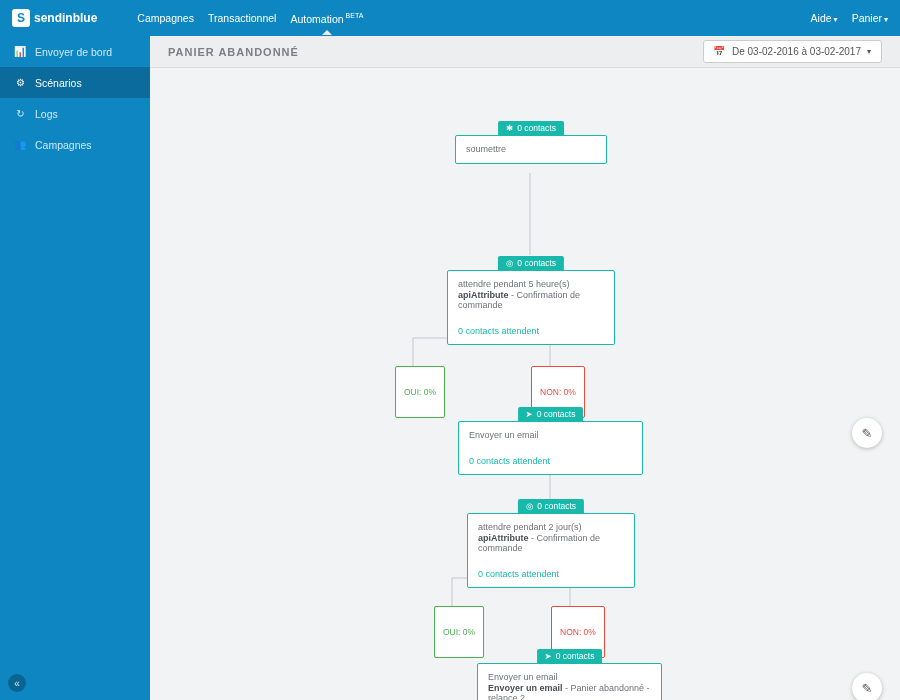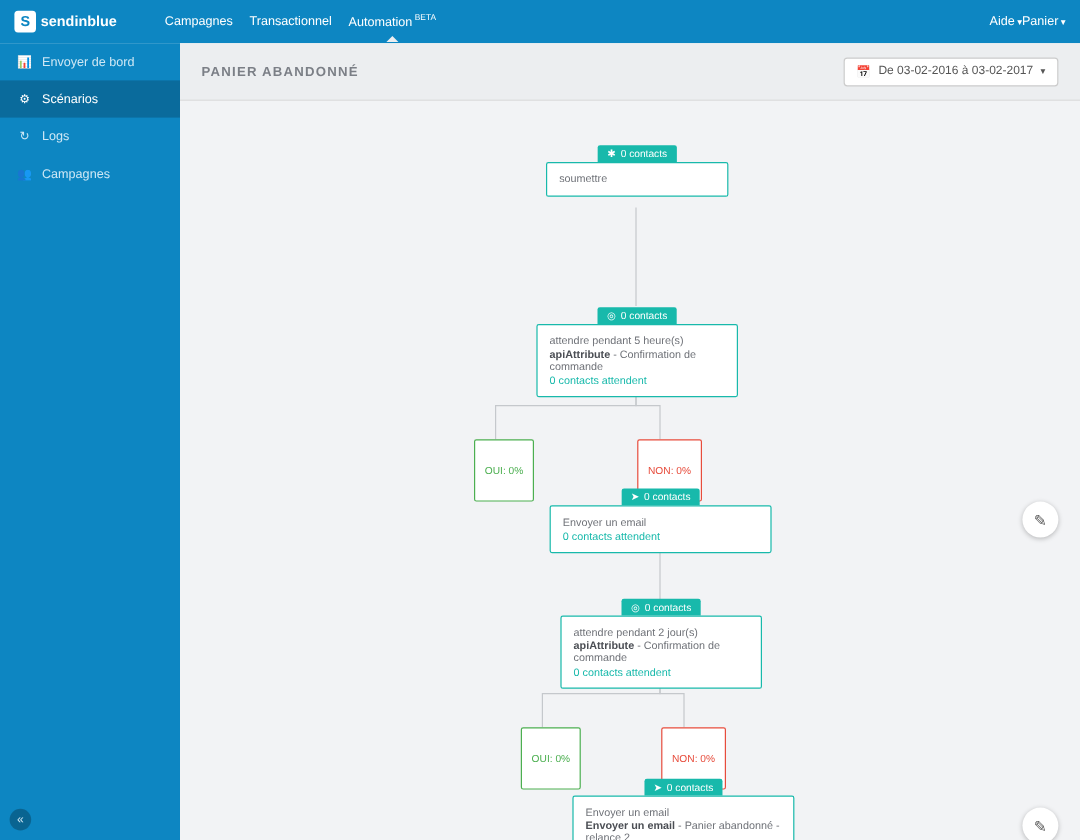--- a/index.html
+++ b/index.html
@@ -5,41 +5,41 @@
 *{box-sizing:border-box;margin:0;padding:0;font-family:Arial,Helvetica,sans-serif}
 body{background:#f2f3f5;width:900px;height:700px;overflow:hidden;position:relative}
 .topbar{height:36px;background:#0d86c2;display:flex;align-items:center;padding:0 12px;color:#fff;font-size:11px}
 .logo{display:flex;align-items:center;gap:4px;font-weight:600;font-size:12px}
 .logo-icon{width:18px;height:18px;background:#fff;color:#0d86c2;border-radius:3px;display:flex;align-items:center;justify-content:center;font-weight:bold}
 .nav{display:flex;gap:14px;margin-left:40px}
 .nav-item{cursor:pointer;position:relative;padding:10px 0;font-size:10.5px}
 .nav-item.active::after{content:'';position:absolute;bottom:-1px;left:50%;transform:translateX(-50%);border:5px solid transparent;border-bottom-color:#eceef0}
 .beta{font-size:7px;vertical-align:super;margin-left:2px}
 .spacer{flex:1}
-.right-nav{display:flex;font-size:10.5px}
+.right-nav{display:flex;gap:14px;font-size:10.5px}
 .right-nav span{cursor:pointer}
 .chev{font-size:8px;margin-left:2px}
 .sidebar{position:absolute;left:0;top:36px;bottom:0;width:150px;background:#0d86c2;color:#cfe8f5;font-size:10.5px}
 .side-item{display:flex;align-items:center;gap:8px;padding:9px 14px;cursor:pointer}
 .side-item.active{background:#0a6b9c;color:#fff}
 .side-icon{width:13px;height:13px;display:inline-flex;align-items:center;justify-content:center;font-size:10px}
 .collapse-btn{position:absolute;bottom:8px;left:8px;width:18px;height:18px;background:rgba(0,0,0,.25);border-radius:50%;display:flex;align-items:center;justify-content:center;font-size:10px;cursor:pointer}
 .content{position:absolute;left:150px;top:36px;right:0;bottom:0}
-.subheader{height:48px;background:#eceef0;border-bottom:1px solid #ddd;display:flex;align-items:center;padding:0 18px}
+.subheader{height:32px;background:#eceef0;border-bottom:1px solid #ddd;display:flex;align-items:center;padding:0 18px}
 .page-title{font-size:11px;color:#7b7f86;letter-spacing:1px;font-weight:600}
 .date-picker{margin-left:auto;background:#fff;border:1px solid #ccc;border-radius:3px;padding:5px 10px;font-size:10px;color:#555;display:flex;align-items:center;gap:6px;cursor:pointer}
 .canvas{position:absolute;top:42px;left:0;right:0;bottom:0;overflow:hidden}
 svg.lines{position:absolute;top:0;left:0;width:100%;height:100%;pointer-events:none}
 .node{position:absolute;background:#fff;border:1px solid #18b9ab;border-radius:2px;font-size:9px;color:#555}
 .node .tag{position:absolute;top:-15px;left:50%;transform:translateX(-50%);background:#18b9ab;color:#fff;padding:2px 8px;font-size:8.5px;border-radius:2px 2px 0 0;display:flex;align-items:center;gap:4px;white-space:nowrap}
 .node .body{padding:8px 10px}
 .node .title{color:#6f7278;margin-bottom:1px}
 .node .desc{color:#6f7278}
 .node .desc b{color:#4b4e54}
-.node .wait{color:#18b9ab;margin-top:2px}
+.node .wait{color:#18b9ab;margin-top:16px}
 .badge{position:absolute;border:1px solid;border-radius:2px;padding:20px 8px;font-size:8.5px;background:#fff}
 .badge.oui{color:#4caf50;border-color:#4caf50}
 .badge.non{color:#e74c3c;border-color:#e74c3c}
 .fab{position:absolute;right:18px;width:30px;height:30px;background:#fff;border-radius:50%;box-shadow:0 1px 4px rgba(0,0,0,.25);display:flex;align-items:center;justify-content:center;font-size:13px;color:#555;cursor:pointer}
 </style>
 </head>
 <body>
 
 <div class="topbar">
   <div class="logo">

